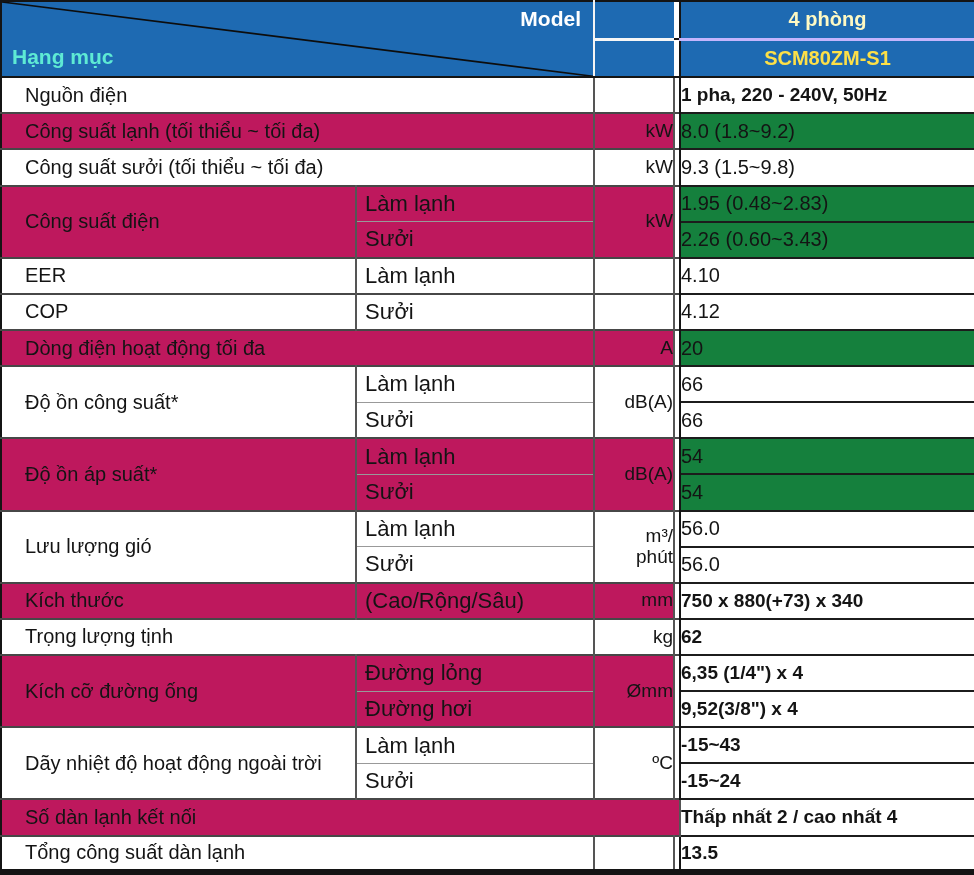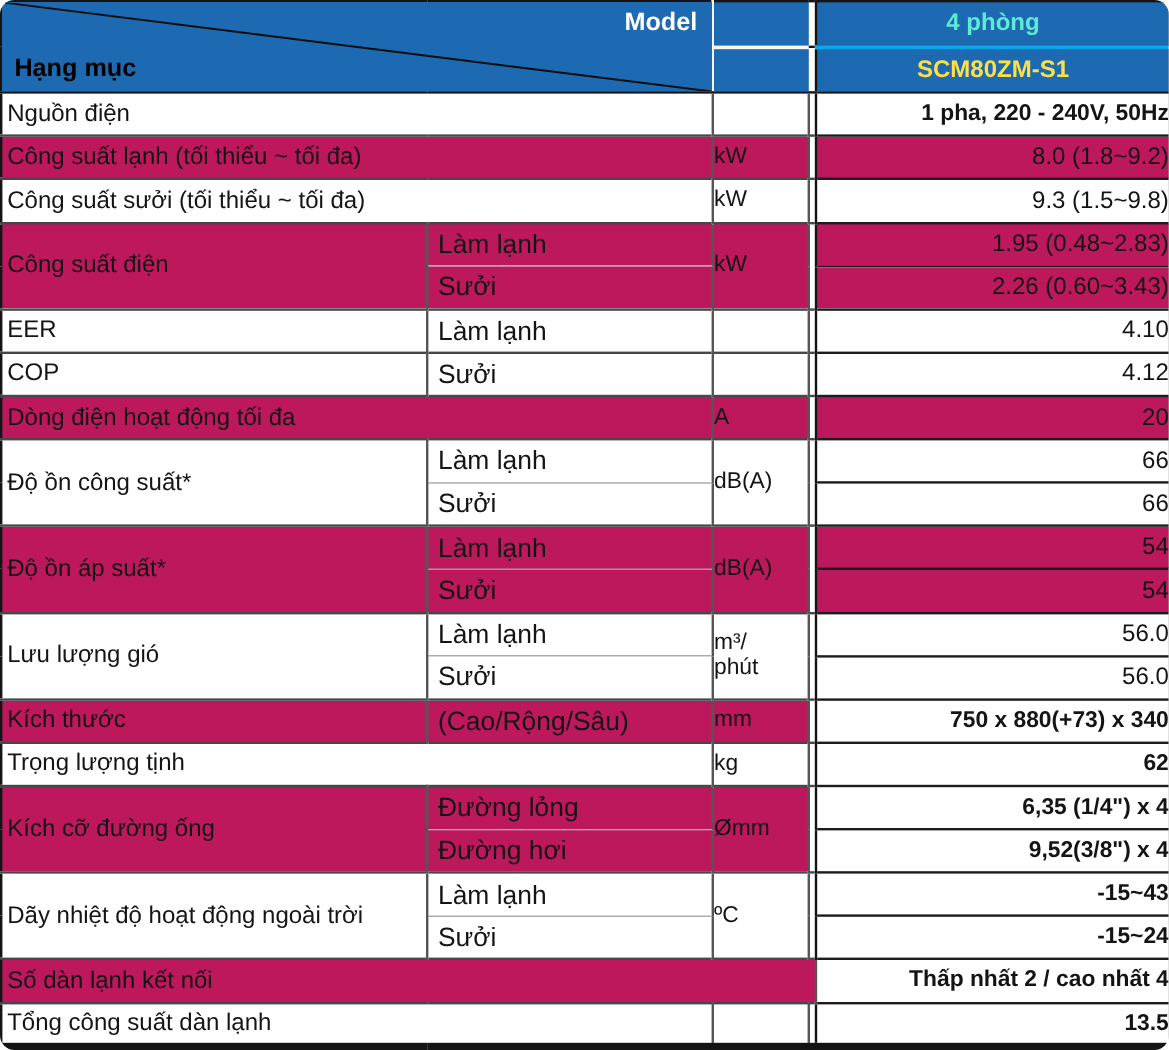--- a/index.html
+++ b/index.html
@@ -1,61 +1,61 @@
 <!DOCTYPE html>
 <html><head>
 <meta charset="utf-8">
 <style>
   html,body{margin:0;padding:0;background:#ffffff;}
   body{font-family:"Liberation Sans","DejaVu Sans",sans-serif;color:#141414;}
-  .wrap{width:974px;height:875px;overflow:hidden;background:#fff;border-radius:12px;}
+  .wrap{width:974px;height:875px;overflow:hidden;background:#fff;}
   table.spec{
     width:974px;height:875px;
     border-collapse:collapse;table-layout:fixed;
     border-top:2px solid #141414;
     border-left:2px solid #141414;
     border-bottom:6px solid #141414;
   }
   col.w1{width:355px}col.w2{width:238px}col.w3{width:80px}col.wg{width:6px}col.w4{width:295px}
 
   td{padding:0;vertical-align:middle;overflow:hidden;}
   tr.hrow{height:38px}
   tr.brow{height:36px}
 
   
   td.model-cell{
     background:#1E6AB2;position:relative;
     border-bottom:2px solid #141414;border-right:2px solid #f4f4f4;
   }
   td.model-cell svg{position:absolute;left:0;top:0;width:100%;height:100%;display:block;}
   .model-label{position:absolute;top:5px;right:12px;color:#ffffff;font-weight:700;font-size:21px;}
-  .cat-label{position:absolute;bottom:7px;left:10px;color:#000000;font-weight:700;font-size:21px;}
+  .cat-label{position:absolute;bottom:7px;left:10px;color:#5eead4;font-weight:700;font-size:21px;}
   td.hunit{background:#1E6AB2;}
   td.hunit.top{border-bottom:3px solid #f6f6f6;}
   td.hunit.bot{border-bottom:2px solid #141414;}
   td.hgap{background:#ffffff;border-bottom:2px solid #141414;}
   td.vhead{
     background:#1E6AB2;text-align:center;font-weight:700;font-size:20px;
     border-left:2px solid #141414;border-right:2px solid #141414;border-top:2px solid #141414;
   }
-  td.vhead.top{color:#5eead4;border-bottom:3px solid #0ea5e9;}
+  td.vhead.top{color:#fef9c3;border-bottom:3px solid #c4b5fd;}
   td.vhead.bot{color:#fde047;border-bottom:2px solid #141414;}
 
   
-  td.c1{font-size:20px;padding-left:4px;border-right:2px solid #555;margin-left:23px;}
+  td.c1{font-size:20px;padding-left:23px;border-right:2px solid #555;margin-left:23px;}
   td.c2{font-size:22px;padding-left:8px;border-right:2px solid #555;}
-  td.c3{font-size:19px;text-align:left;border-right:2px solid #555;white-space:pre-line;line-height:1.1;}
+  td.c3{font-size:19px;text-align:right;border-right:2px solid #555;white-space:pre-line;line-height:1.1;}
   td.cg{background:#ffffff;}
   td.c4{
-    font-size:20px;text-align:right;
+    font-size:20px;text-align:left;
     border-left:2px solid #141414;border-right:2px solid #141414;border-top:2px solid #1c1c1c;
   }
   td.c4.b{font-weight:700;font-size:19px;}
   tr.gray td.c1,tr.gray td.c2,tr.gray td.c3{background:#be185d;}
-  td.c4.gbg{background:#be185d;}
+  td.c4.gbg{background:#15803d;}
   tr.grp td.c1,tr.grp td.c2,tr.grp td.c3,tr.grp td.cg{border-top:2px solid #474747;}
   tr.sub td.c2,tr.sub td.cg{border-top:1px solid #999;}
   tr.first td.c1,tr.first td.c3,tr.first td.cg{border-top:2px solid #141414;}
 </style>
 </head>
 <body>
 
 <div class="wrap">
 <table class="spec">
   <colgroup>

